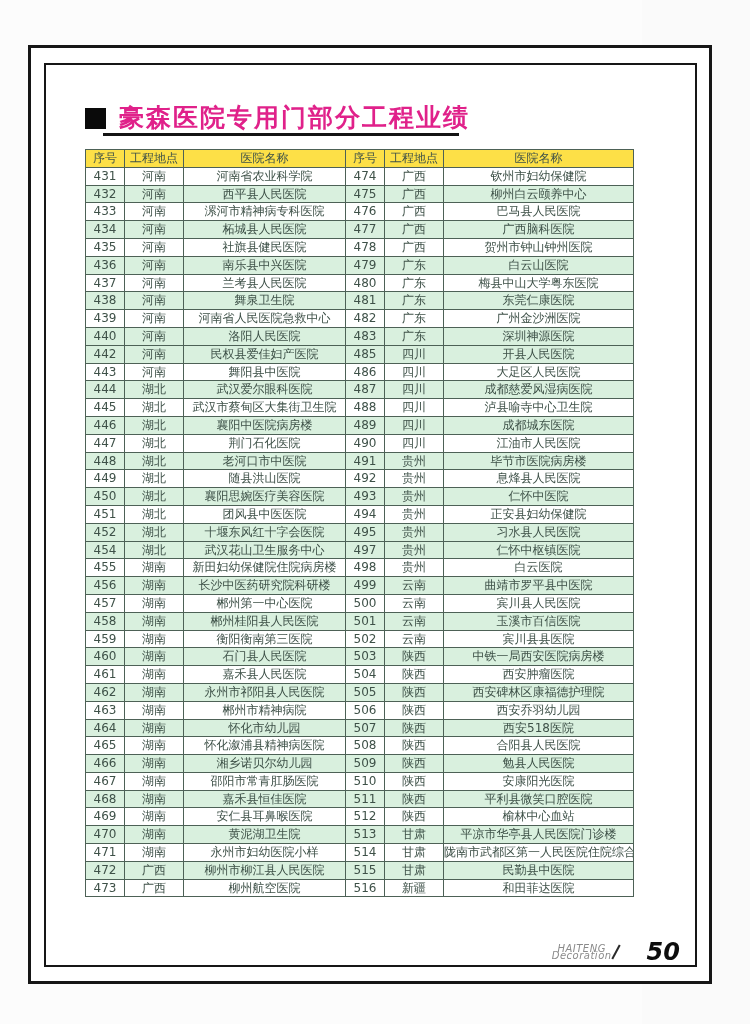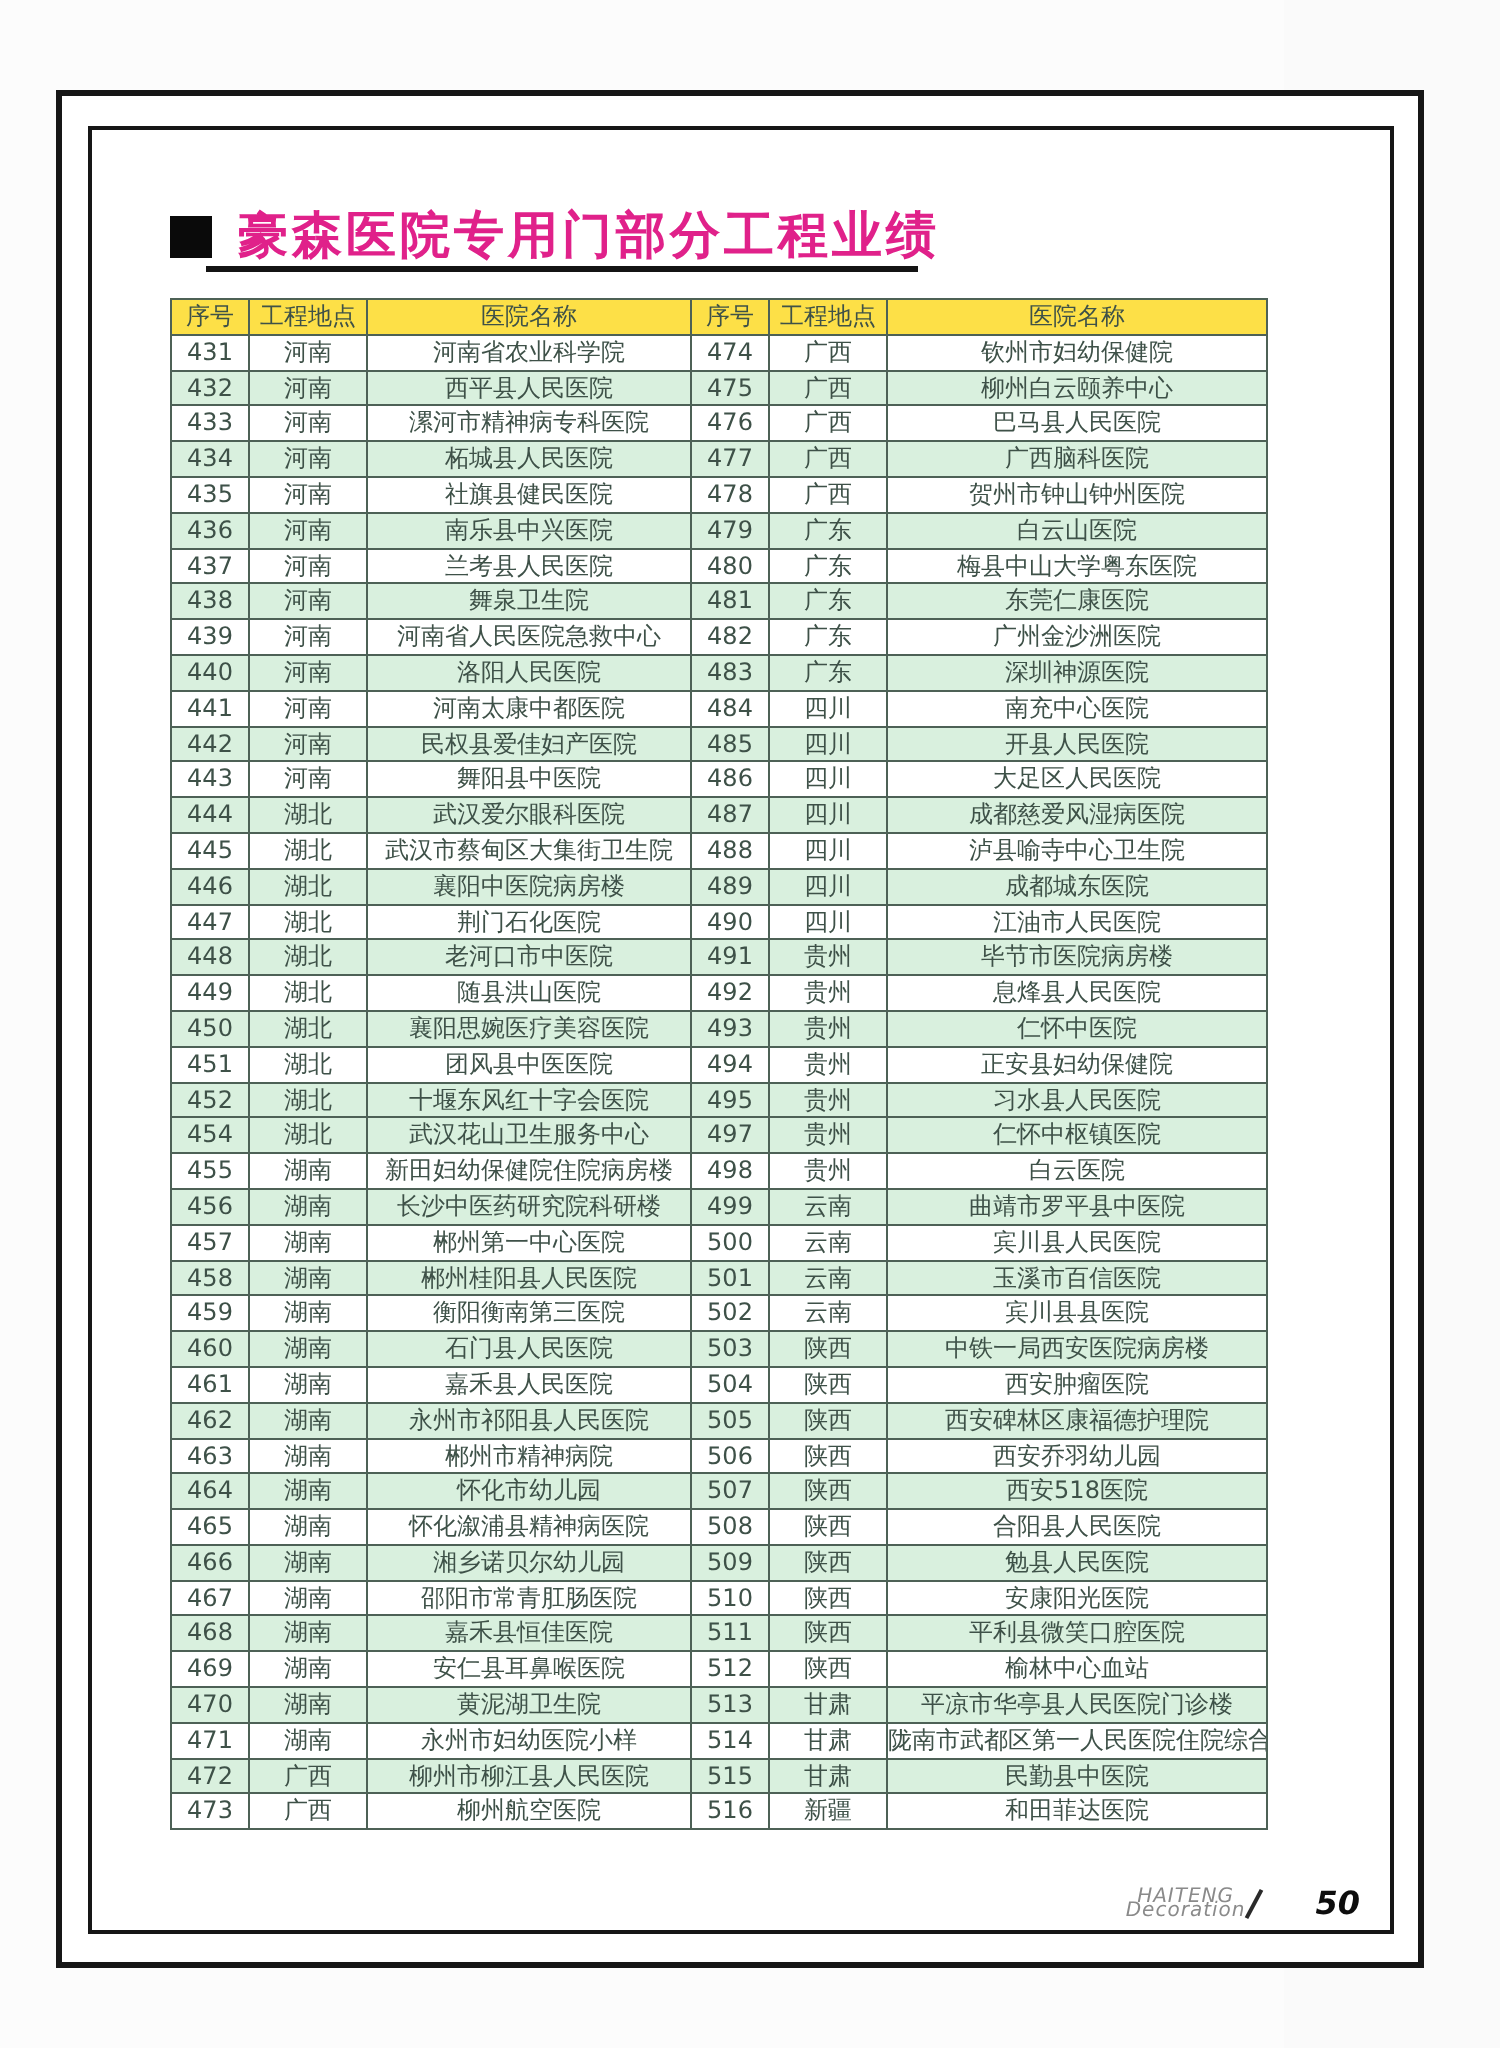--- a/index.html
+++ b/index.html
@@ -62,21 +62,21 @@
   .footer-brand{
     font-size:10px;line-height:7px;color:#8a8a8a;text-align:center;
     letter-spacing:0.5px;
     font-style:italic;
   }
   .footer-slash{
     width:2px;height:16px;background:#2a2a2a;
     transform:rotate(28deg);margin:0 2px 0 3px;flex:0 0 auto;
   }
   .page-number{
-    font-size:16px;font-weight:bold;font-style:italic;color:#0d0d0d;line-height:18px;padding-left:28px;
+    font-size:24px;font-weight:bold;font-style:italic;color:#0d0d0d;line-height:18px;padding-left:28px;
   }
 </style>
 </head>
 <body>
 
 <div class="page">
   <div class="outer-frame">
     <div class="inner-frame"></div>
   </div>
 
@@ -179,28 +179,20 @@
           <td>广州金沙洲医院</td>
         </tr>
         <tr class="alt">
           <td>440</td>
           <td>河南</td>
           <td>洛阳人民医院</td>
           <td>483</td>
           <td>广东</td>
           <td>深圳神源医院</td>
         </tr>
-        <tr>
-          <td>441</td>
-          <td>河南</td>
-          <td>河南太康中都医院</td>
-          <td>484</td>
-          <td>四川</td>
-          <td>南充中心医院</td>
-        </tr>
         <tr class="alt">
           <td>442</td>
           <td>河南</td>
           <td>民权县爱佳妇产医院</td>
           <td>485</td>
           <td>四川</td>
           <td>开县人民医院</td>
         </tr>
         <tr>
           <td>443</td>

